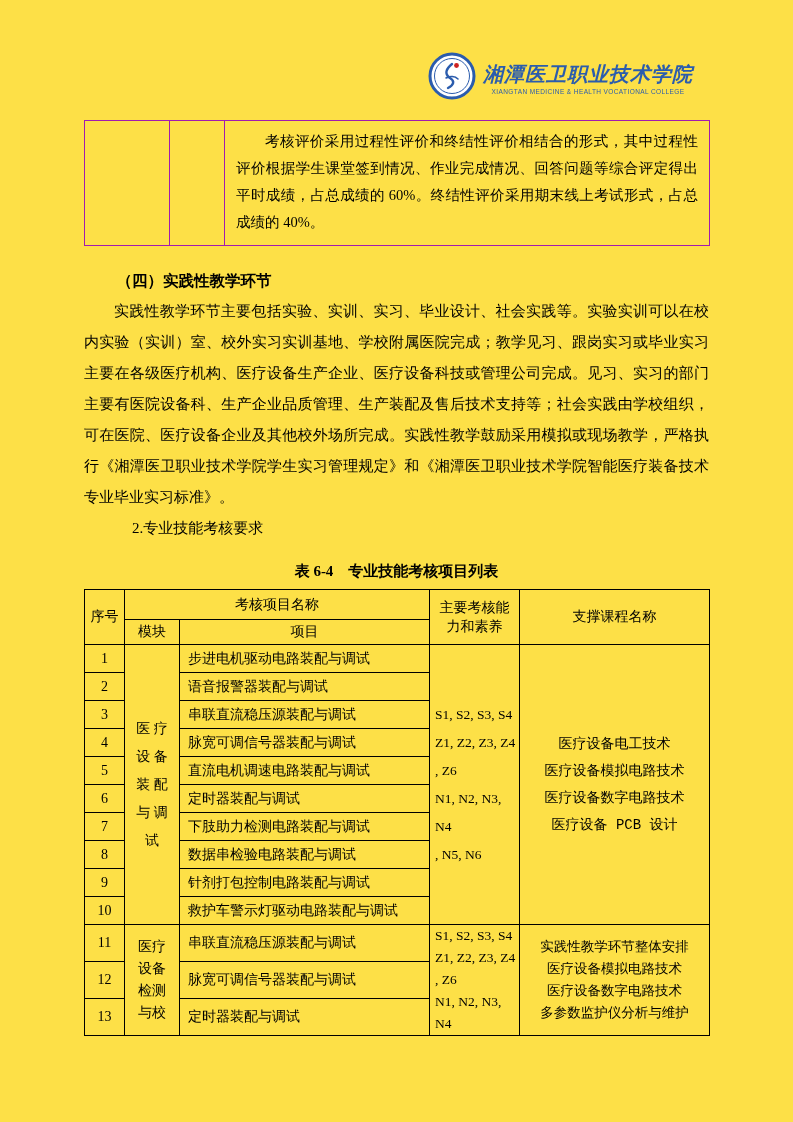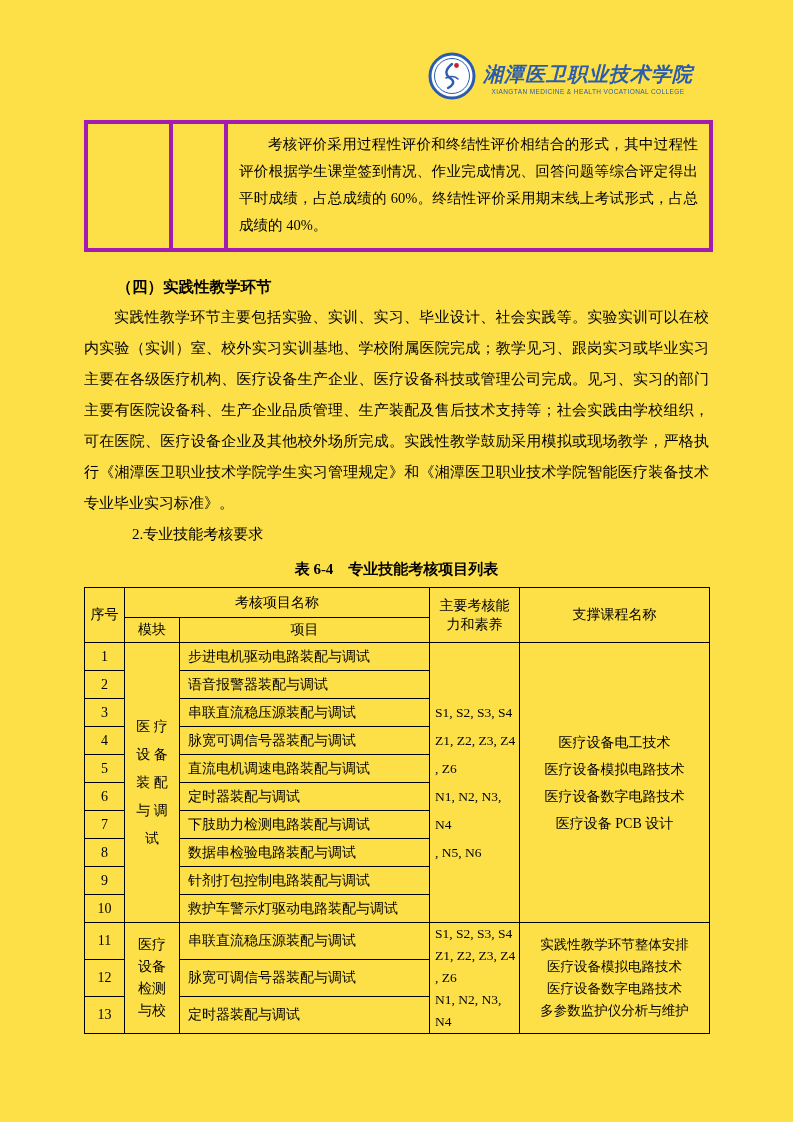--- a/index.html
+++ b/index.html
@@ -19,45 +19,45 @@
     letter-spacing:1px; white-space:nowrap; line-height:24px;
   }
   .logo-en {
     font-size:6.5px; color:#2b5cad; letter-spacing:0.4px; white-space:nowrap;
     margin-top:2px; font-family:"Liberation Sans",sans-serif;
   }
   
   .content { position:absolute; left:84px; top:0; width:625px; }
   
   .top-table { border-collapse:collapse; table-layout:fixed; width:625px; margin-top:120px; }
-  .top-table td { border:4px solid #a21caf; vertical-align:top; }
+  .top-table td { border:1px solid #a21caf; vertical-align:top; }
   .top-table .tcell { padding:7px 11px 9px 11px; }
   .top-table .tcell p {
     font-size:14.5px; line-height:27px; text-align:justify; text-indent:2em;
   }
   
   .sec-heading { margin-top:20px; font-size:15.5px; font-weight:bold; line-height:30px; text-indent:2.1em; }
   .list-item1 { font-size:15px; line-height:31px; text-indent:3.9em; }
   .body-para  { font-size:15px; line-height:31px; text-align:justify; text-indent:2em; }
   .list-item2 { font-size:15px; line-height:31px; text-indent:3.2em; }
-  .table-caption { margin-top:5px; text-align:center; font-weight:bold; font-size:15px; line-height:28px; }
+  .table-caption { margin-top:13px; text-align:center; font-weight:bold; font-size:15px; line-height:28px; }
   
   .main-table { border-collapse:collapse; table-layout:fixed; width:625px; margin-top:4px; }
   .main-table td { border:1px solid #000; font-size:14px; text-align:center; vertical-align:middle; padding:0; }
   .hrow1 td { height:27px; }
   .hrow2 td { height:22px; }
   .brow  td { height:28px; }
   .brow2 td { height:30px; }
   .main-table td.hdr-ability { padding:8px 6px; line-height:19px; }
   .main-table td.item  { text-align:left; padding-left:8px; }
   .main-table td.module  { line-height:28px; }
   .main-table td.module2 { line-height:22px; }
   .main-table td.ability  { text-align:left; padding-left:5px; font-size:13.5px; line-height:28px; }
   .main-table td.ability2 { text-align:left; padding-left:5px; font-size:13.5px; line-height:22px; }
-  .main-table td.courses  { line-height:27px; }
+  .main-table td.courses  { line-height:27px;font-family:Liberation Mono, monospace; }
   .main-table td.courses2 { line-height:22px; font-size:13.5px; }
   
   .page-number { position:absolute; bottom:80px; left:0; width:793px; text-align:center; font-size:12.5px; }
 </style>
 </head>
 <body>
 
 <div class="page">
 
   <div class="logo">

